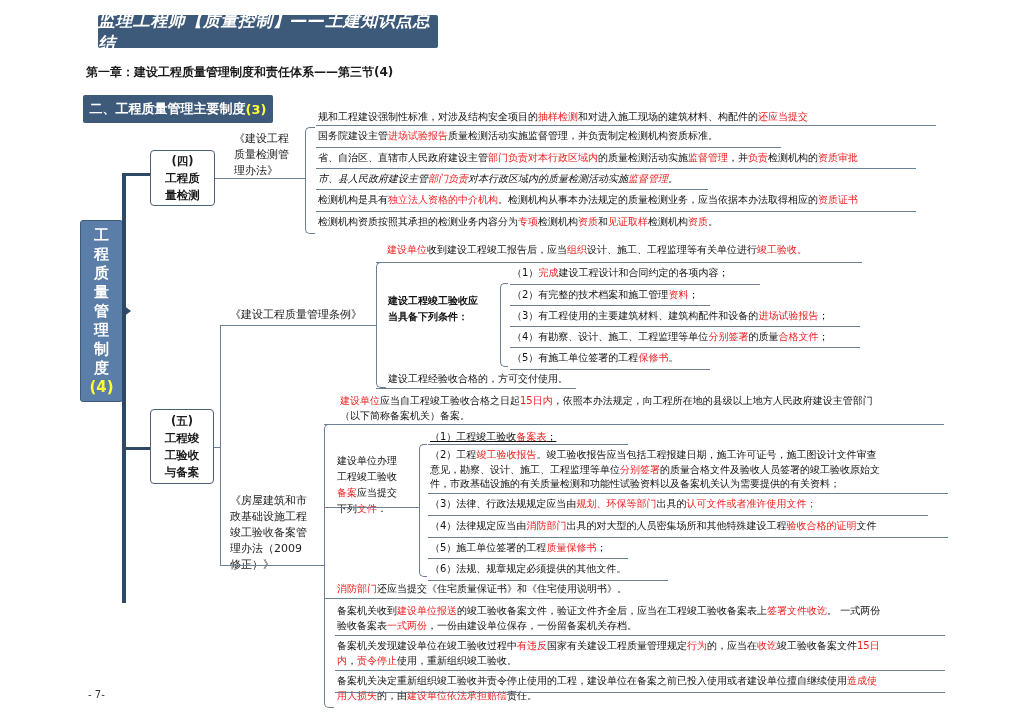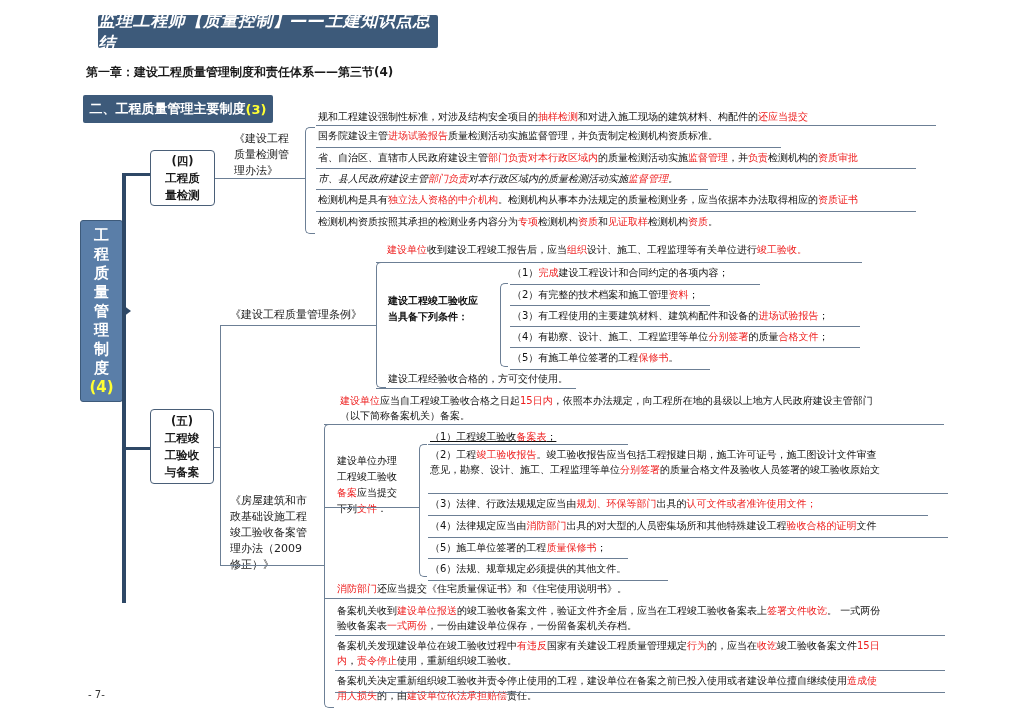--- a/index.html
+++ b/index.html
@@ -141,21 +141,21 @@
 <div class="abs line-h" style="left:220px; top:565px; width:104px;"></div>
 <div class="abs bracket" style="left:324px; top:424px; width:10px; height:284px;"></div>
 <div class="abs txt" id="n5-intro" style="left:340px; top:394px;"><span class="red">建设单位</span><span>应当自工程竣工验收合格之日起</span><span class="red">15日内</span><span>，依照本办法规定，向工程所在地的县级以上地方人民政府建设主管部门</span><br><span>（以下简称备案机关）备案。</span></div>
 <div class="abs line-h" style="left:324px; top:424px; width:620px;"></div>
 <div class="abs txt" id="docs-label" style="left:337px; top:453px; line-height:16px;"><span>建设单位办理</span><br><span>工程竣工验收</span><br><span class="red">备案</span><span>应当提交</span><br><span>下列</span><span class="red">文件</span><span>：</span></div>
 <div class="abs line-h" style="left:324px; top:507px; width:95px;"></div>
 <div class="abs bracket" style="left:419px; top:444px; width:8px; height:133px;"></div>
 <div class="abs" id="docs-list" style="left:428px; top:427px;">
     <div class="abs txt wrap" style="left: 2px; top: 3px; width: 510px; text-decoration: underline;"><span>（1）工程竣工验收</span><span class="red">备案表</span><span>；</span></div>
     <div class="abs line-h" style="left: 0px; top: 17px; width: 200px;"></div>
-    <div class="abs txt wrap" style="left: 2px; top: 21px; width: 510px;"><span>（2）工程</span><span class="red">竣工验收报告</span><span>。竣工验收报告应当包括工程报建日期，施工许可证号，施工图设计文件审查</span><br><span>意见，勘察、设计、施工、工程监理等单位</span><span class="red">分别签署</span><span>的质量合格文件及验收人员签署的竣工验收原始文</span><br></div>
+    <div class="abs txt wrap" style="left: 2px; top: 21px; width: 510px;"><span>（2）工程</span><span class="red">竣工验收报告</span><span>。竣工验收报告应当包括工程报建日期，施工许可证号，施工图设计文件审查</span><br><span>意见，勘察、设计、施工、工程监理等单位</span><span class="red">分别签署</span><span>的质量合格文件及验收人员签署的竣工验收原始文</span><br><span>件，市政基础设施的有关质量检测和功能性试验资料以及备案机关认为需要提供的有关资料；</span></div>
     <div class="abs line-h" style="left: 0px; top: 66px; width: 520px;"></div>
     <div class="abs txt wrap" style="left: 2px; top: 70px; width: 510px;"><span>（3）法律、行政法规规定应当由</span><span class="red">规划、环保等部门</span><span>出具的</span><span class="red">认可文件或者准许使用文件；</span></div>
     <div class="abs line-h" style="left: 0px; top: 88px; width: 500px;"></div>
     <div class="abs txt wrap" style="left: 2px; top: 92px; width: 510px;"><span>（4）法律规定应当由</span><span class="red">消防部门</span><span>出具的对大型的人员密集场所和其他特殊建设工程</span><span class="red">验收合格的证明</span><span>文件</span></div>
     <div class="abs line-h" style="left: 0px; top: 110px; width: 520px;"></div>
     <div class="abs txt wrap" style="left: 2px; top: 114px; width: 510px;"><span>（5）施工单位签署的工程</span><span class="red">质量保修书</span><span>；</span></div>
     <div class="abs line-h" style="left: 0px; top: 131px; width: 200px;"></div>
     <div class="abs txt wrap" style="left: 2px; top: 135px; width: 510px;"><span>（6）法规、规章规定必须提供的其他文件。</span></div>
     <div class="abs line-h" style="left: 0px; top: 153px; width: 240px;"></div>
   </div>

